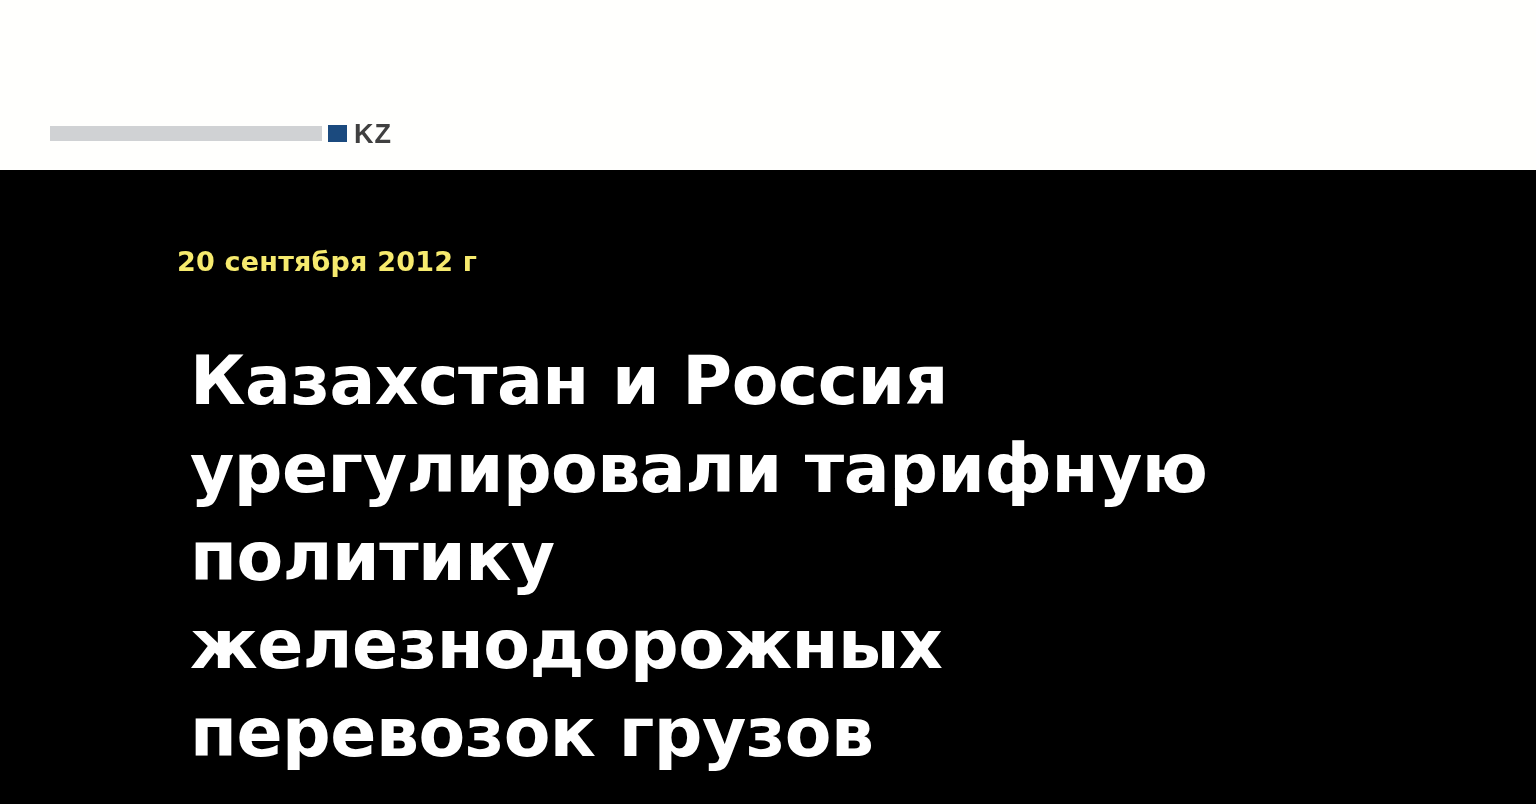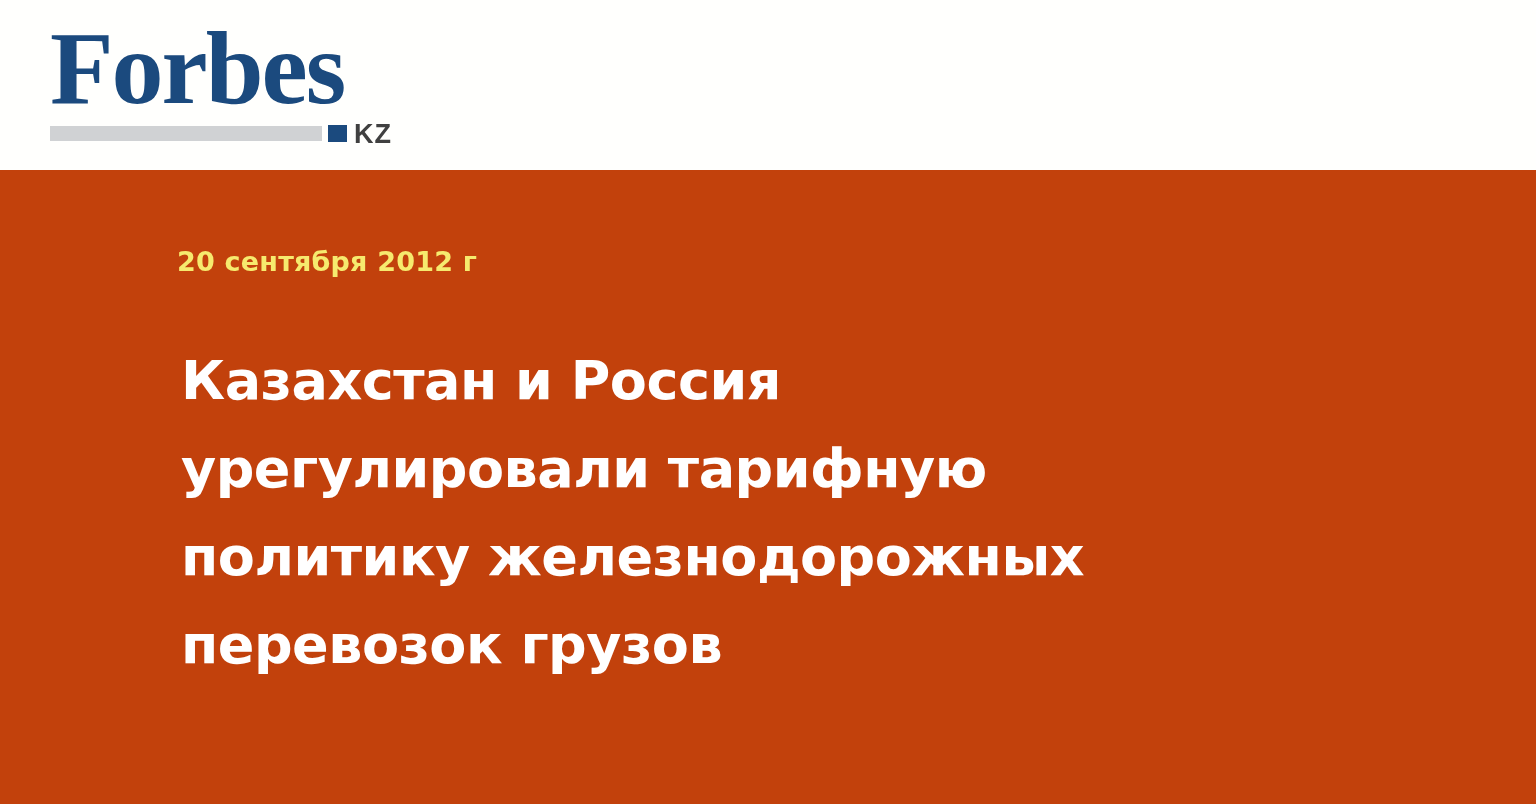--- a/index.html
+++ b/index.html
@@ -86,21 +86,21 @@
     text-transform: uppercase;
   }
 
   
   .hero {
     position: absolute;
     left: 0;
     top: 170px;
     width: 1536px;
     height: 634px;
-    background: #c2410c;
+    background: #000000;
   }
 
   .hero-inner {
     position: absolute;
     left: 177px;
     top: 78px;
     width: 1180px;
   }
 
   .article-date {
@@ -109,36 +109,35 @@
     font-size: 27px;
     line-height: 1;
     letter-spacing: 0.2px;
     color: #f6ea6e;
     margin: 0 0 62px 0;
   }
 
   .article-title {
     font-family: "DejaVu Sans", "Liberation Sans", sans-serif;
     font-weight: 700;
-    font-size: 54px;
+    font-size: 68px;
     line-height: 88px;
     letter-spacing: -0.5px;
     color: #ffffff;
-    margin: 4px;
+    margin: 13px;
     max-width: 1060px;
   }
 </style>
 </head>
 <body>
 
 <div class="page">
 
   <header class="masthead">
     <a class="logo-block" href="#">
-      <span class="logo-wordmark">Forbes</span>
       <span class="logo-underline"></span>
       <span class="logo-square"></span>
       <span class="logo-kz">kz</span>
     </a>
   </header>
 
   <section class="hero">
     <div class="hero-inner">
       <div class="article-date">20 сентября 2012 г</div>
       <h1 class="article-title">Казахстан и Россия урегулировали тарифную политику железнодорожных перевозок грузов</h1>

